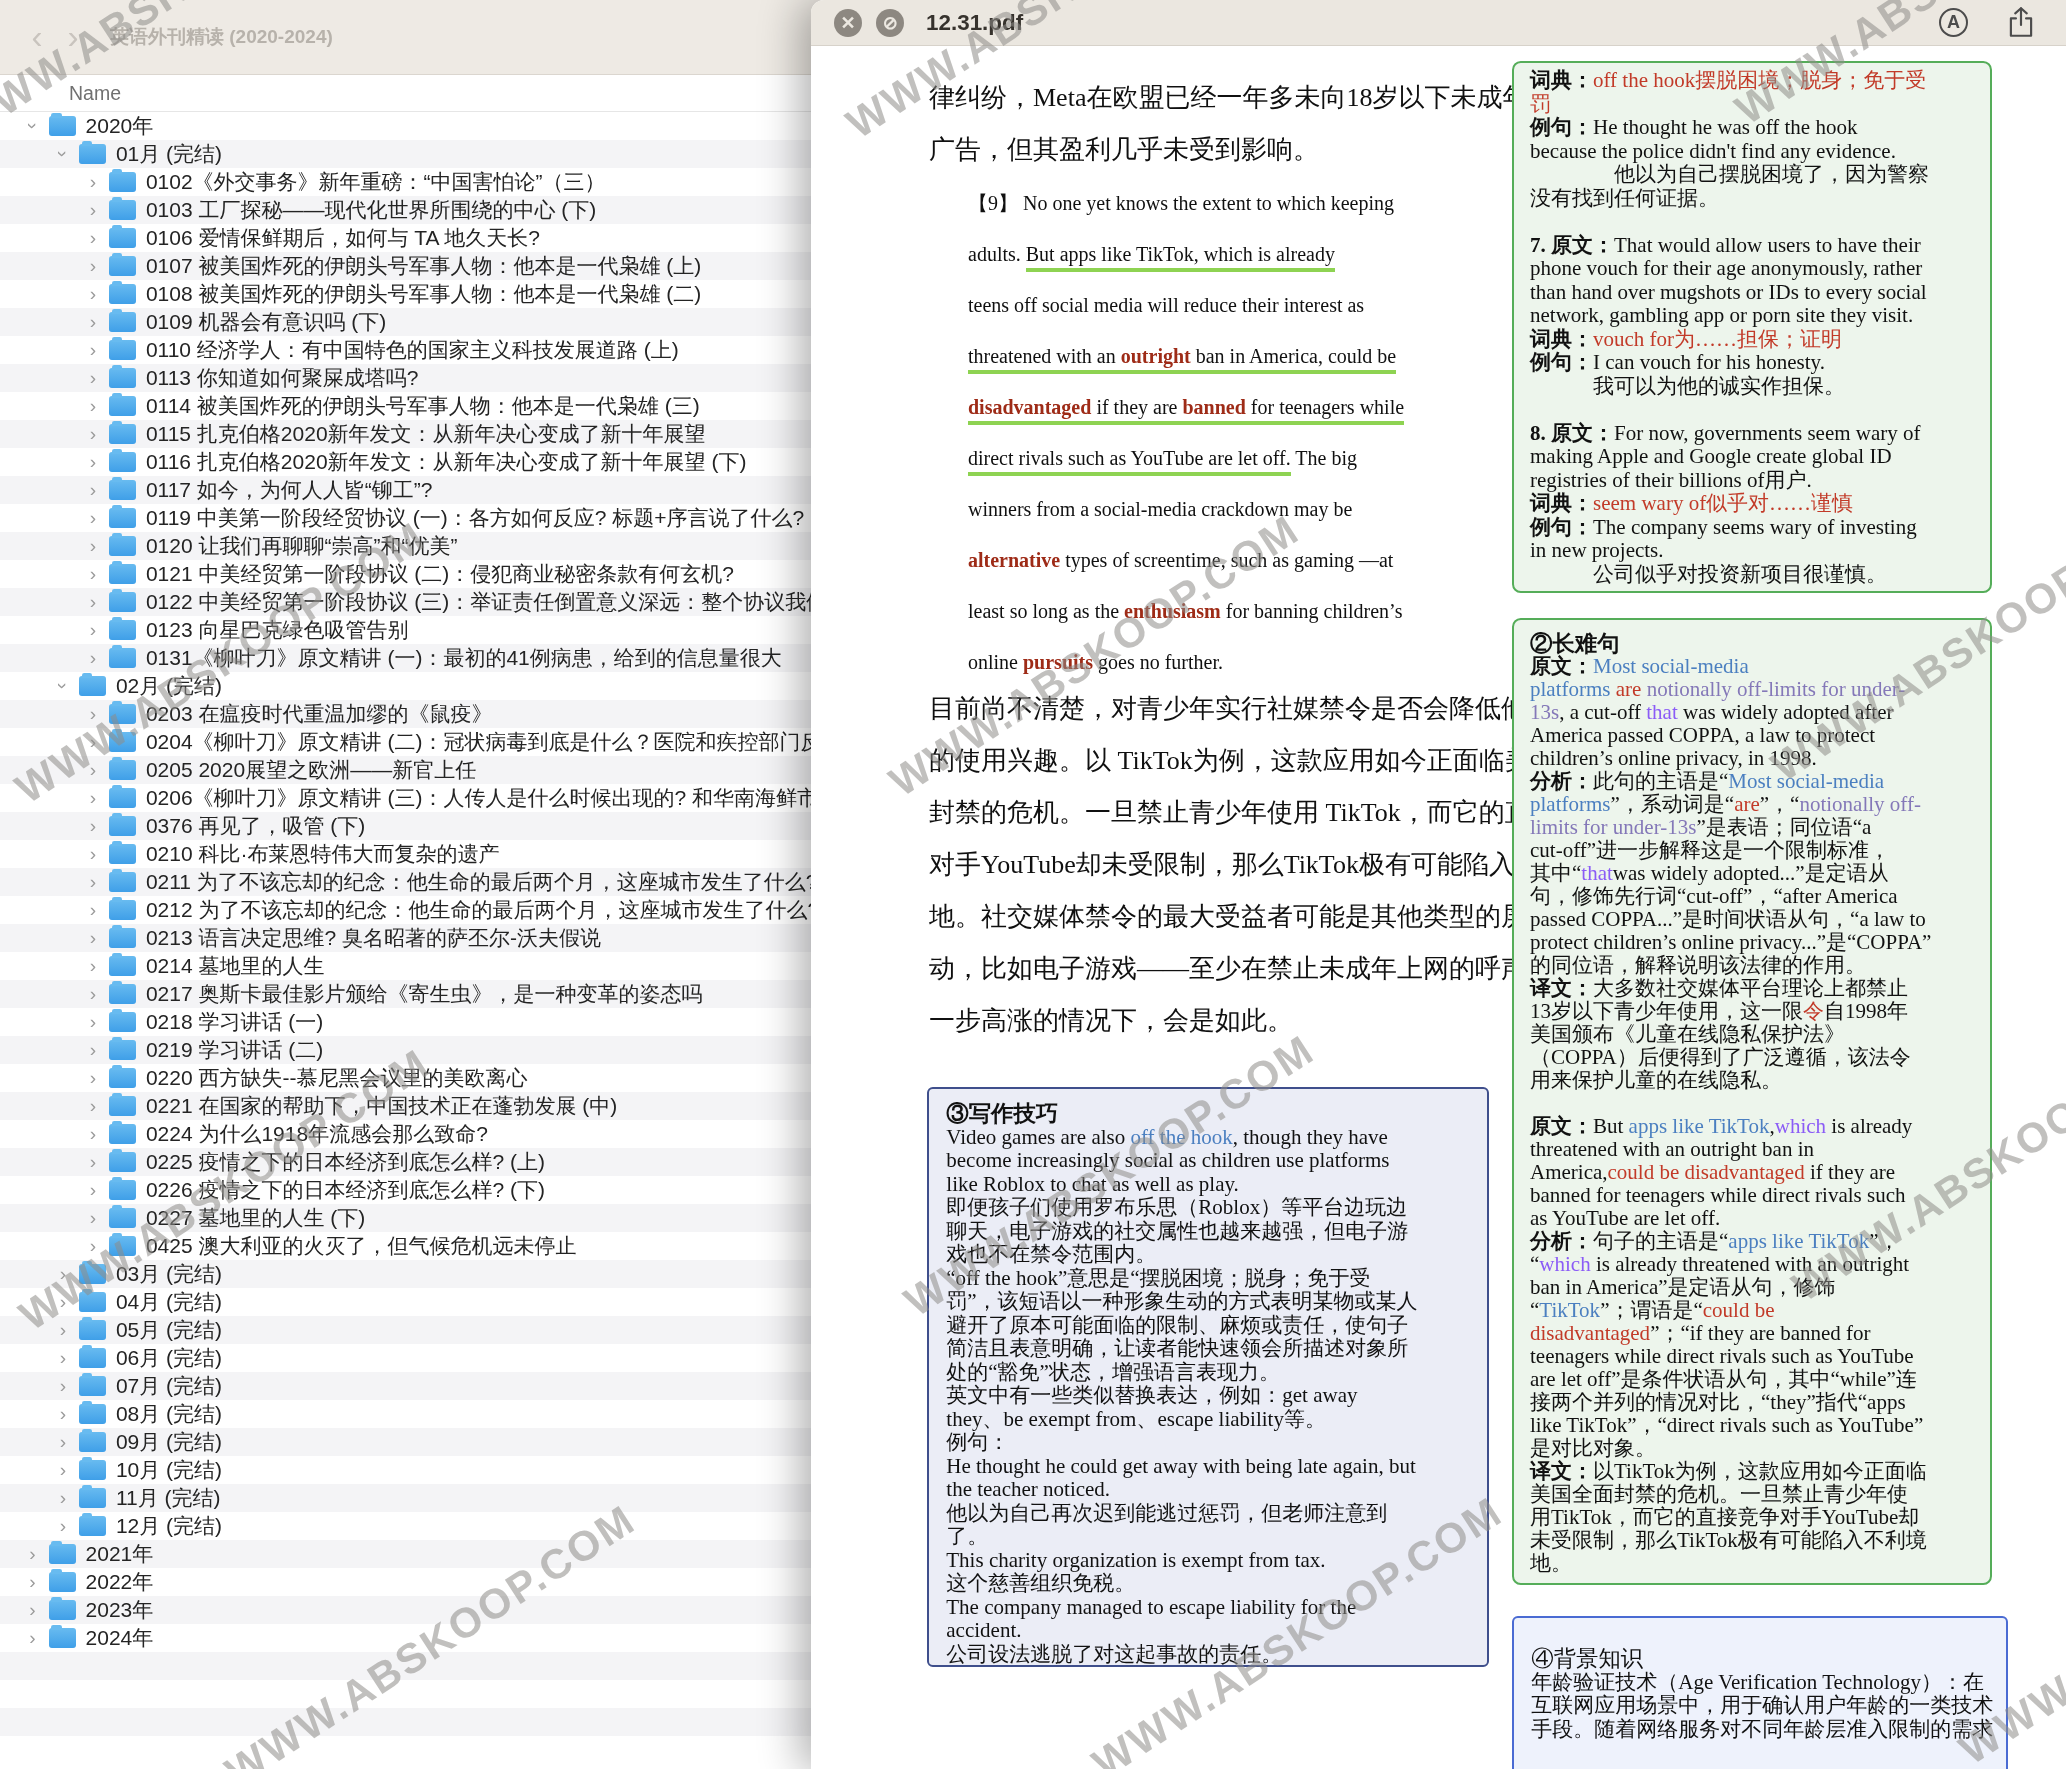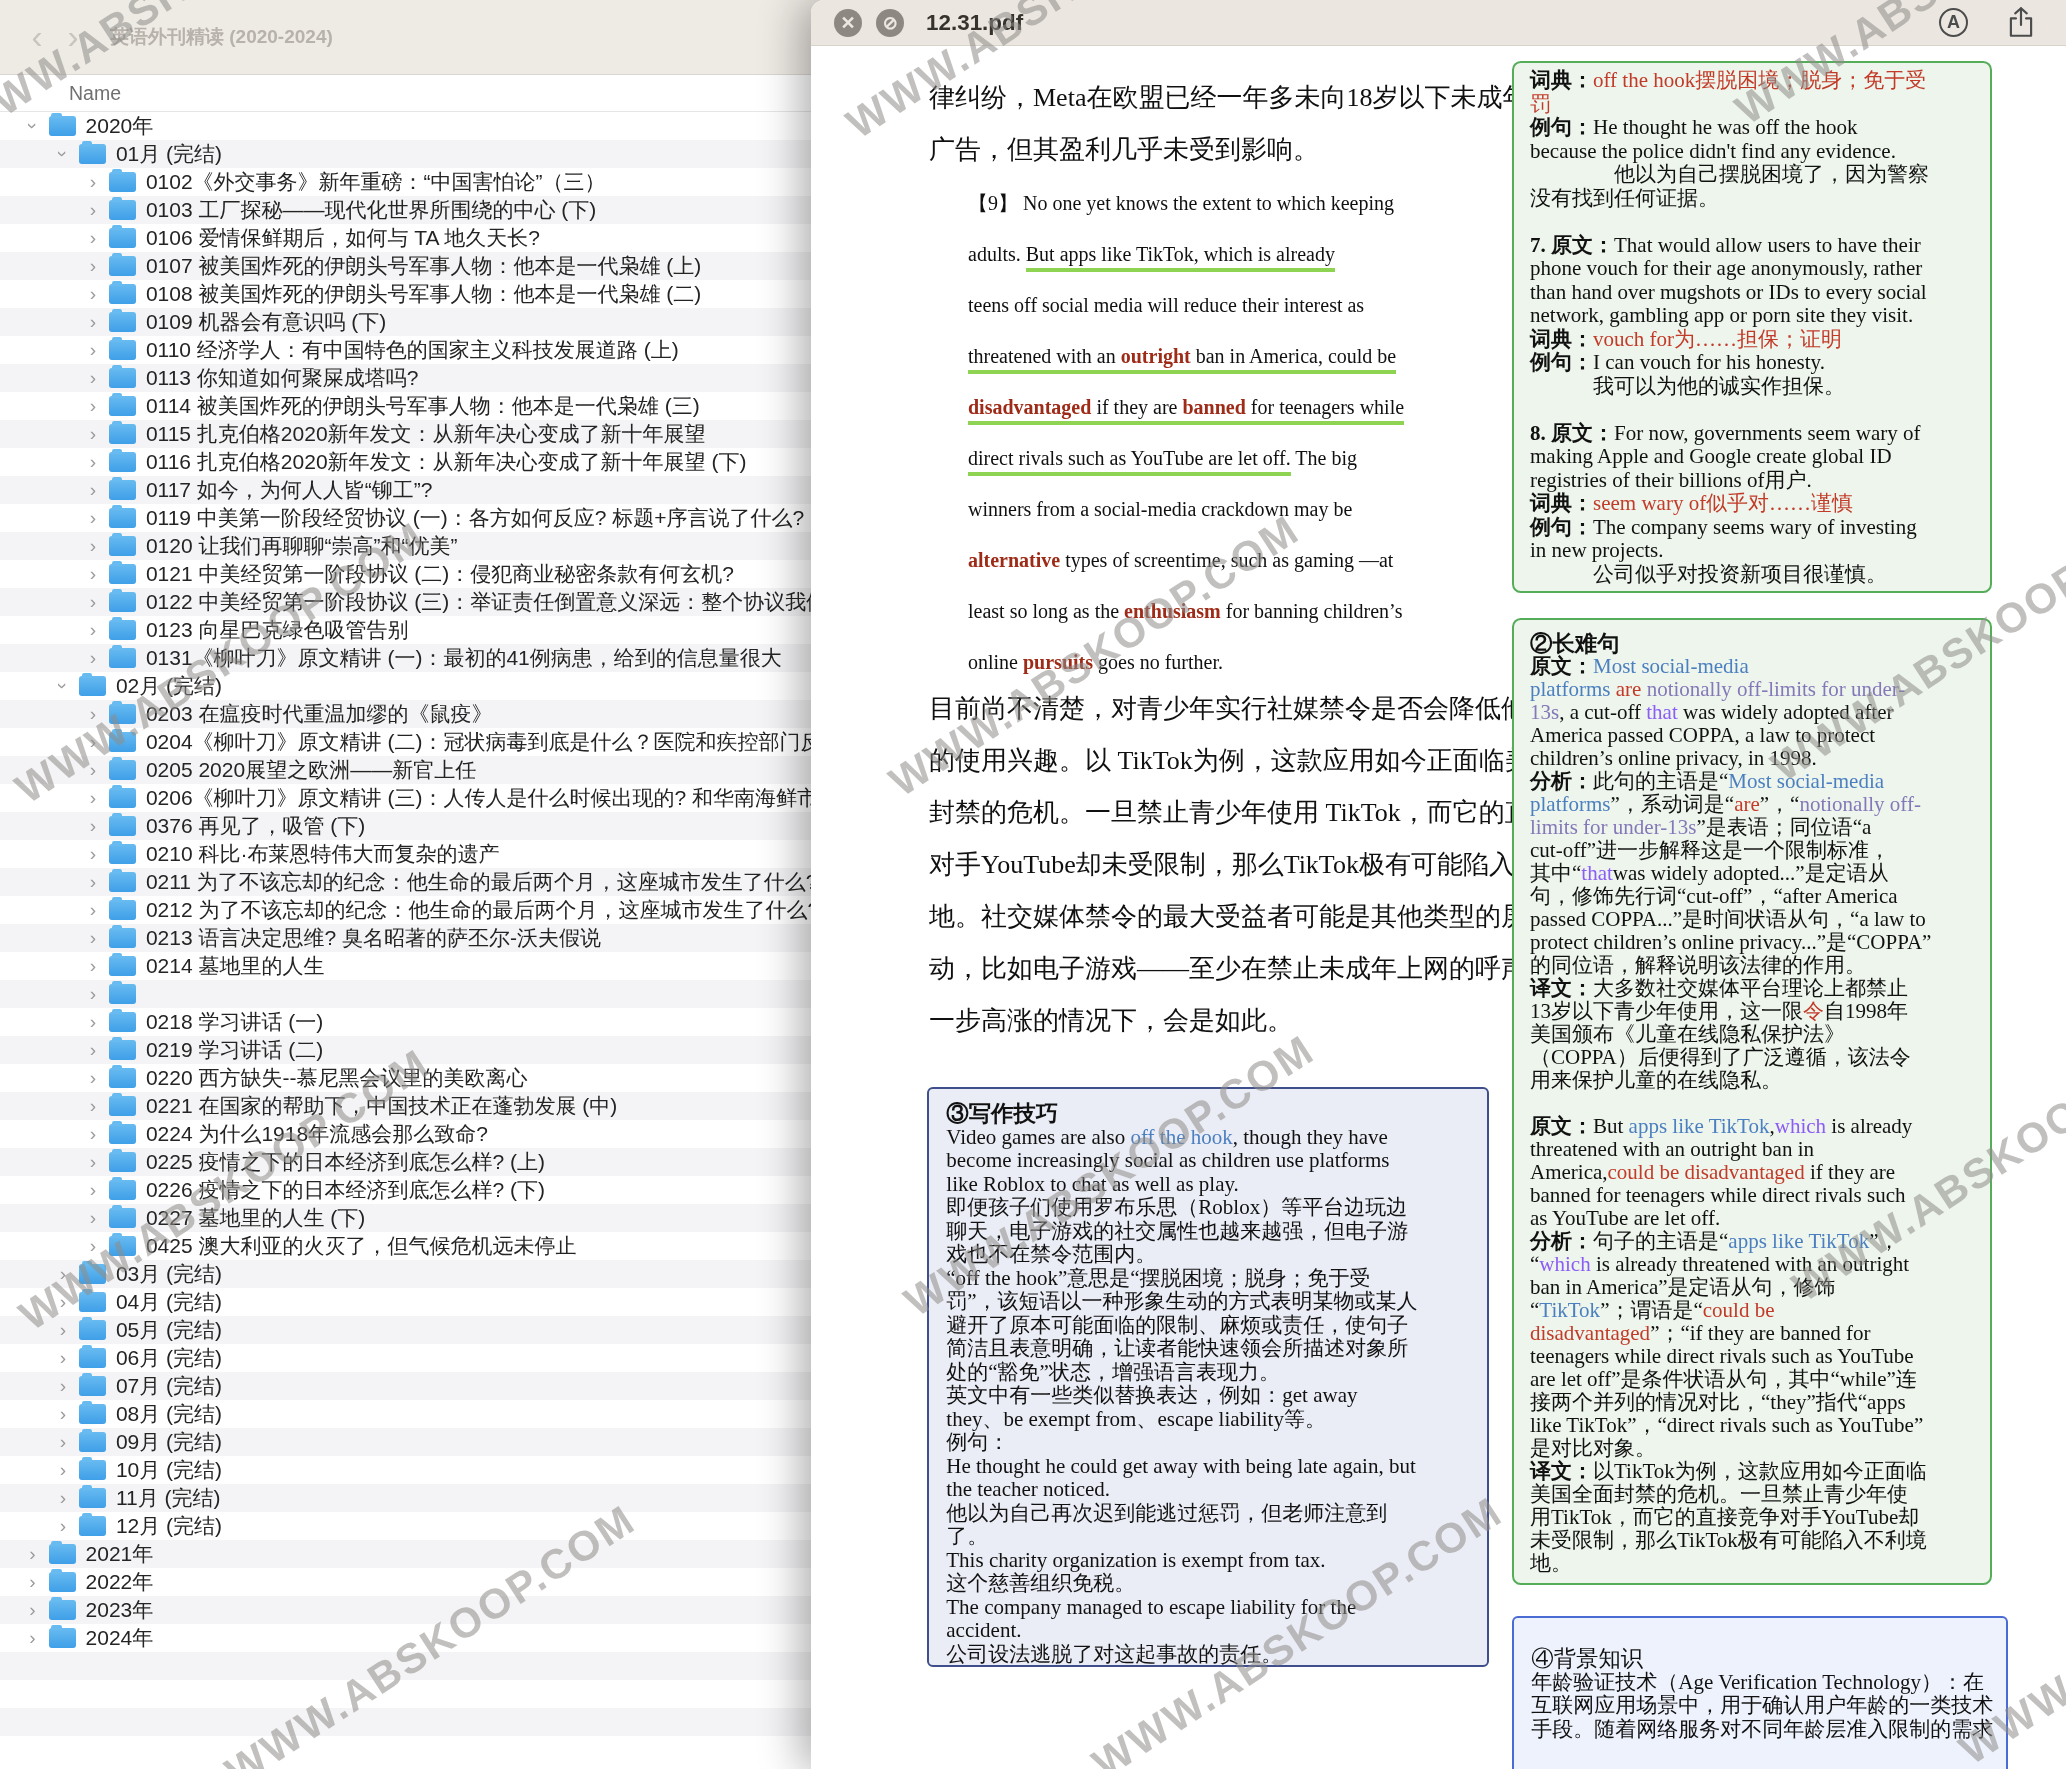--- a/index.html
+++ b/index.html
@@ -231,20 +231,21 @@
         <span>0213 语言决定思维? 臭名昭著的萨丕尔-沃夫假说</span>
       </div>
       <div class="frow" style="padding-left: 82px;">
         <span class="chev">›</span>
         <span class="folder"></span>
         <span>0214 墓地里的人生</span>
       </div>
       <div class="frow stripe" style="padding-left: 82px;">
         <span class="chev">›</span>
         <span class="folder"></span>
+        <span>0217 奥斯卡最佳影片颁给《寄生虫》，是一种变革的姿态吗</span>
       </div>
       <div class="frow" style="padding-left: 82px;">
         <span class="chev">›</span>
         <span class="folder"></span>
         <span>0218 学习讲话 (一)</span>
       </div>
       <div class="frow stripe" style="padding-left: 82px;">
         <span class="chev">›</span>
         <span class="folder"></span>
         <span>0219 学习讲话 (二)</span>

